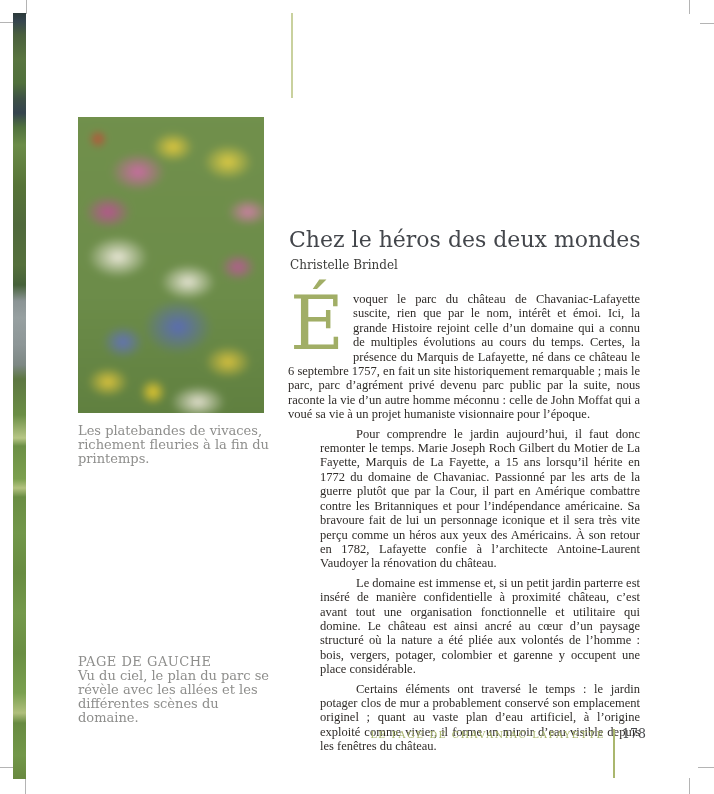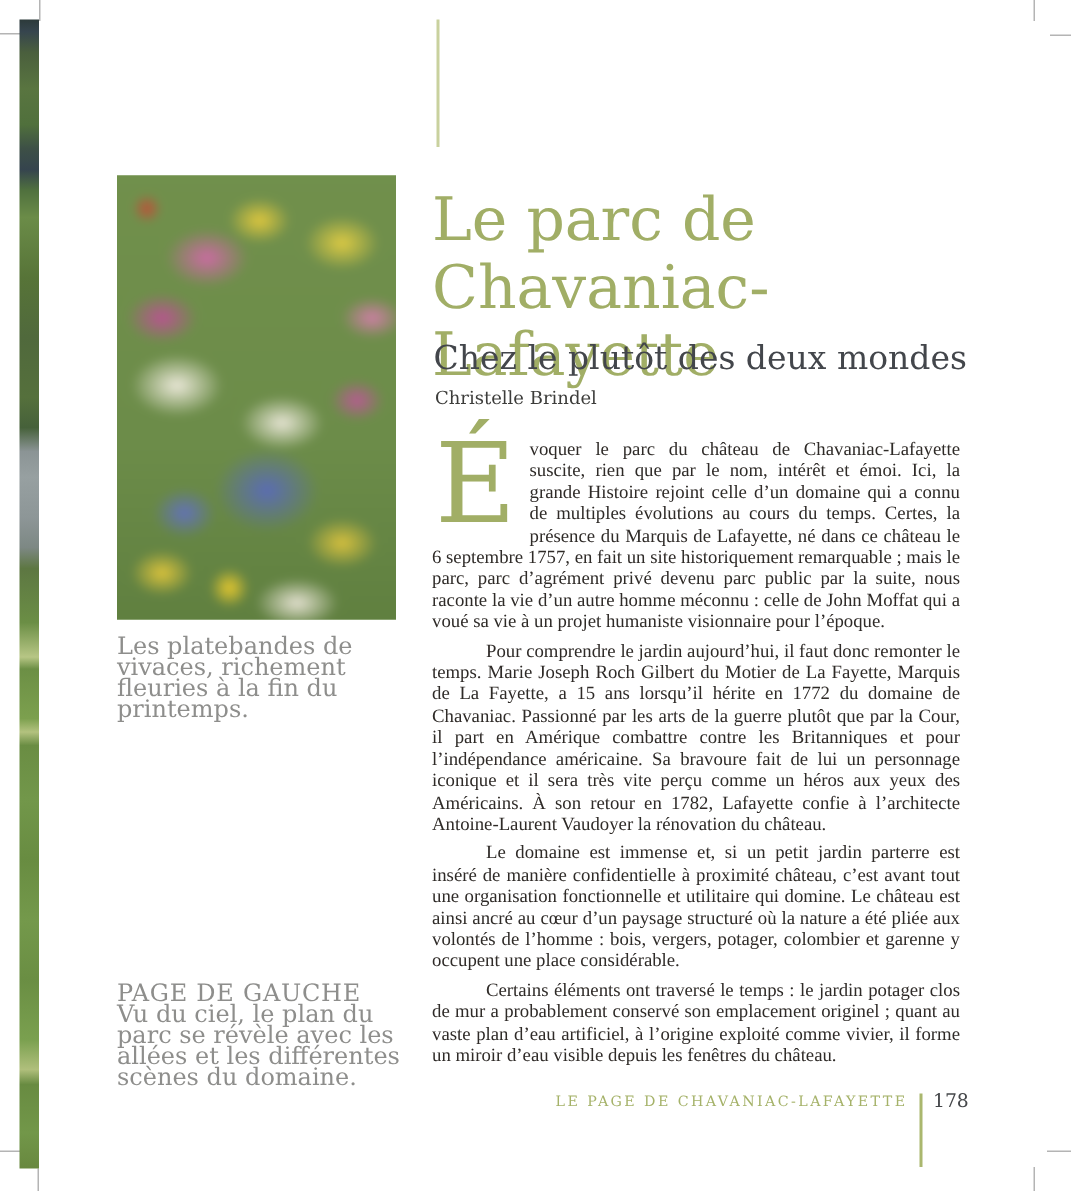--- a/index.html
+++ b/index.html
@@ -78,31 +78,31 @@
     font-family:"DejaVu Serif", serif; font-size:12px; color:#3c3c3a;
   }
 
   
   .body-col {
     position:absolute; left:288px; top:292px; width:352px;
     font-size:12.5px; line-height:14.4px; text-align:justify;
     color:#2f2b28;
   }
   .body-col p { margin:0; }
-  .body-col p.indent { margin-top:5px; text-indent:36px; }
+  .body-col p.indent { margin-top:5px; text-indent:36px;margin-left:32px; }
   .dropcap {
     float:left; font-family:"DejaVu Serif", serif;
     font-size:74px; line-height:58px; height:68px;
     color:#a1ae66; margin:2px 9px 0 2px;
   }
 
   
   .caption {
     position:absolute; left:78px; width:195px;
-    font-family:"DejaVu Serif", serif; font-size:16px; line-height:14px;
+    font-family:"DejaVu Serif", serif; font-size:13px; line-height:14px;
     color:#8e8e8c;
   }
   .caption.c1 { top:424px; }
   .caption.c2 { top:655px; }
   .caption .cap-label { display:block; letter-spacing:0.5px; }
 
   
   .footer-title {
     position:absolute; top:729px; right:109px;
     font-family:"DejaVu Serif", serif; font-size:9.5px; letter-spacing:1.6px;
@@ -129,26 +129,21 @@
   <div class="crop br-v"></div>
 
   <div class="gutter-strip"></div>
 
   <div class="flower-photo">
     <div class="ph-paint"></div>
   </div>
 
   <div class="head-rule"></div>
 
-  <h1 class="title">
-    <span>Le parc de</span>
-    <span>Chavaniac-</span>
-    <span>Lafayette</span>
-  </h1>
-  <div class="subtitle">Chez le plutôt des deux mondes</div>
+  <div class="subtitle">Chez le héros des deux mondes</div>
   <div class="author">Christelle Brindel</div>
 
   <div class="body-col">
     <p><span class="dropcap">É</span><span>voquer le parc du château de Chavaniac-Lafayette suscite, rien que par le nom, intérêt et émoi. Ici, la grande Histoire rejoint celle d’un domaine qui a connu de multiples évolutions au cours du temps. Certes, la présence du Marquis de Lafayette, né dans ce château le 6 septembre 1757, en fait un site historiquement remarquable ; mais le parc, parc d’agrément privé devenu parc public par la suite, nous raconte la vie d’un autre homme méconnu : celle de John Moffat qui a voué sa vie à un projet humaniste visionnaire pour l’époque.</span></p>
     <p class="indent">Pour comprendre le jardin aujourd’hui, il faut donc remonter le temps. Marie Joseph Roch Gilbert du Motier de La Fayette, Marquis de La Fayette, a 15 ans lorsqu’il hérite en 1772 du domaine de Chavaniac. Passionné par les arts de la guerre plutôt que par la Cour, il part en Amérique combattre contre les Britanniques et pour l’indépendance américaine. Sa bravoure fait de lui un personnage iconique et il sera très vite perçu comme un héros aux yeux des Américains. À son retour en 1782, Lafayette confie à l’architecte Antoine-Laurent Vaudoyer la rénovation du château.</p>
     <p class="indent">Le domaine est immense et, si un petit jardin parterre est inséré de manière confidentielle à proximité château, c’est avant tout une organisation fonctionnelle et utilitaire qui domine. Le château est ainsi ancré au cœur d’un paysage structuré où la nature a été pliée aux volontés de l’homme : bois, vergers, potager, colombier et garenne y occupent une place considérable.</p>
     <p class="indent">Certains éléments ont traversé le temps : le jardin potager clos de mur a probablement conservé son emplacement originel ; quant au vaste plan d’eau artificiel, à l’origine exploité comme vivier, il forme un miroir d’eau visible depuis les fenêtres du château.</p>
   </div>
 
   <div class="caption c1">Les platebandes de vivaces, richement fleuries à la fin du printemps.</div>

